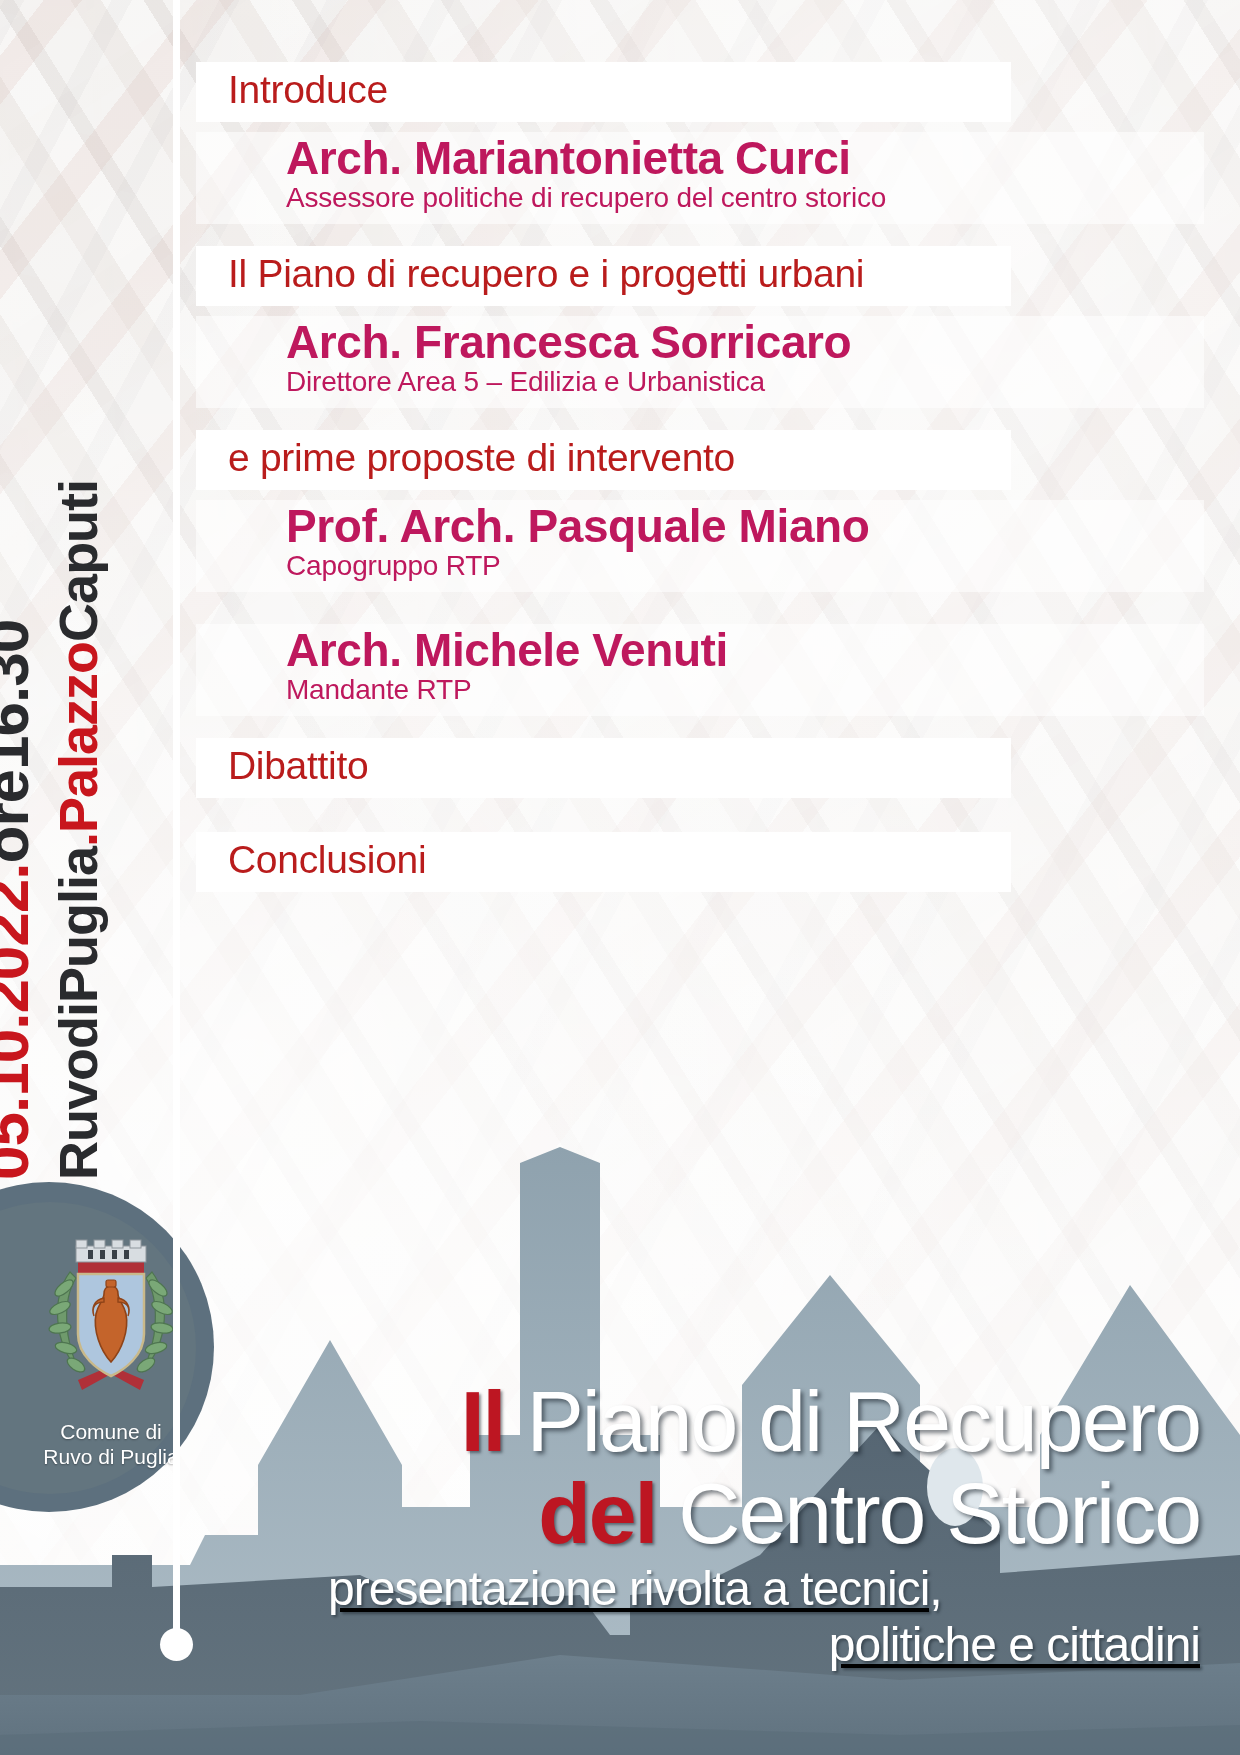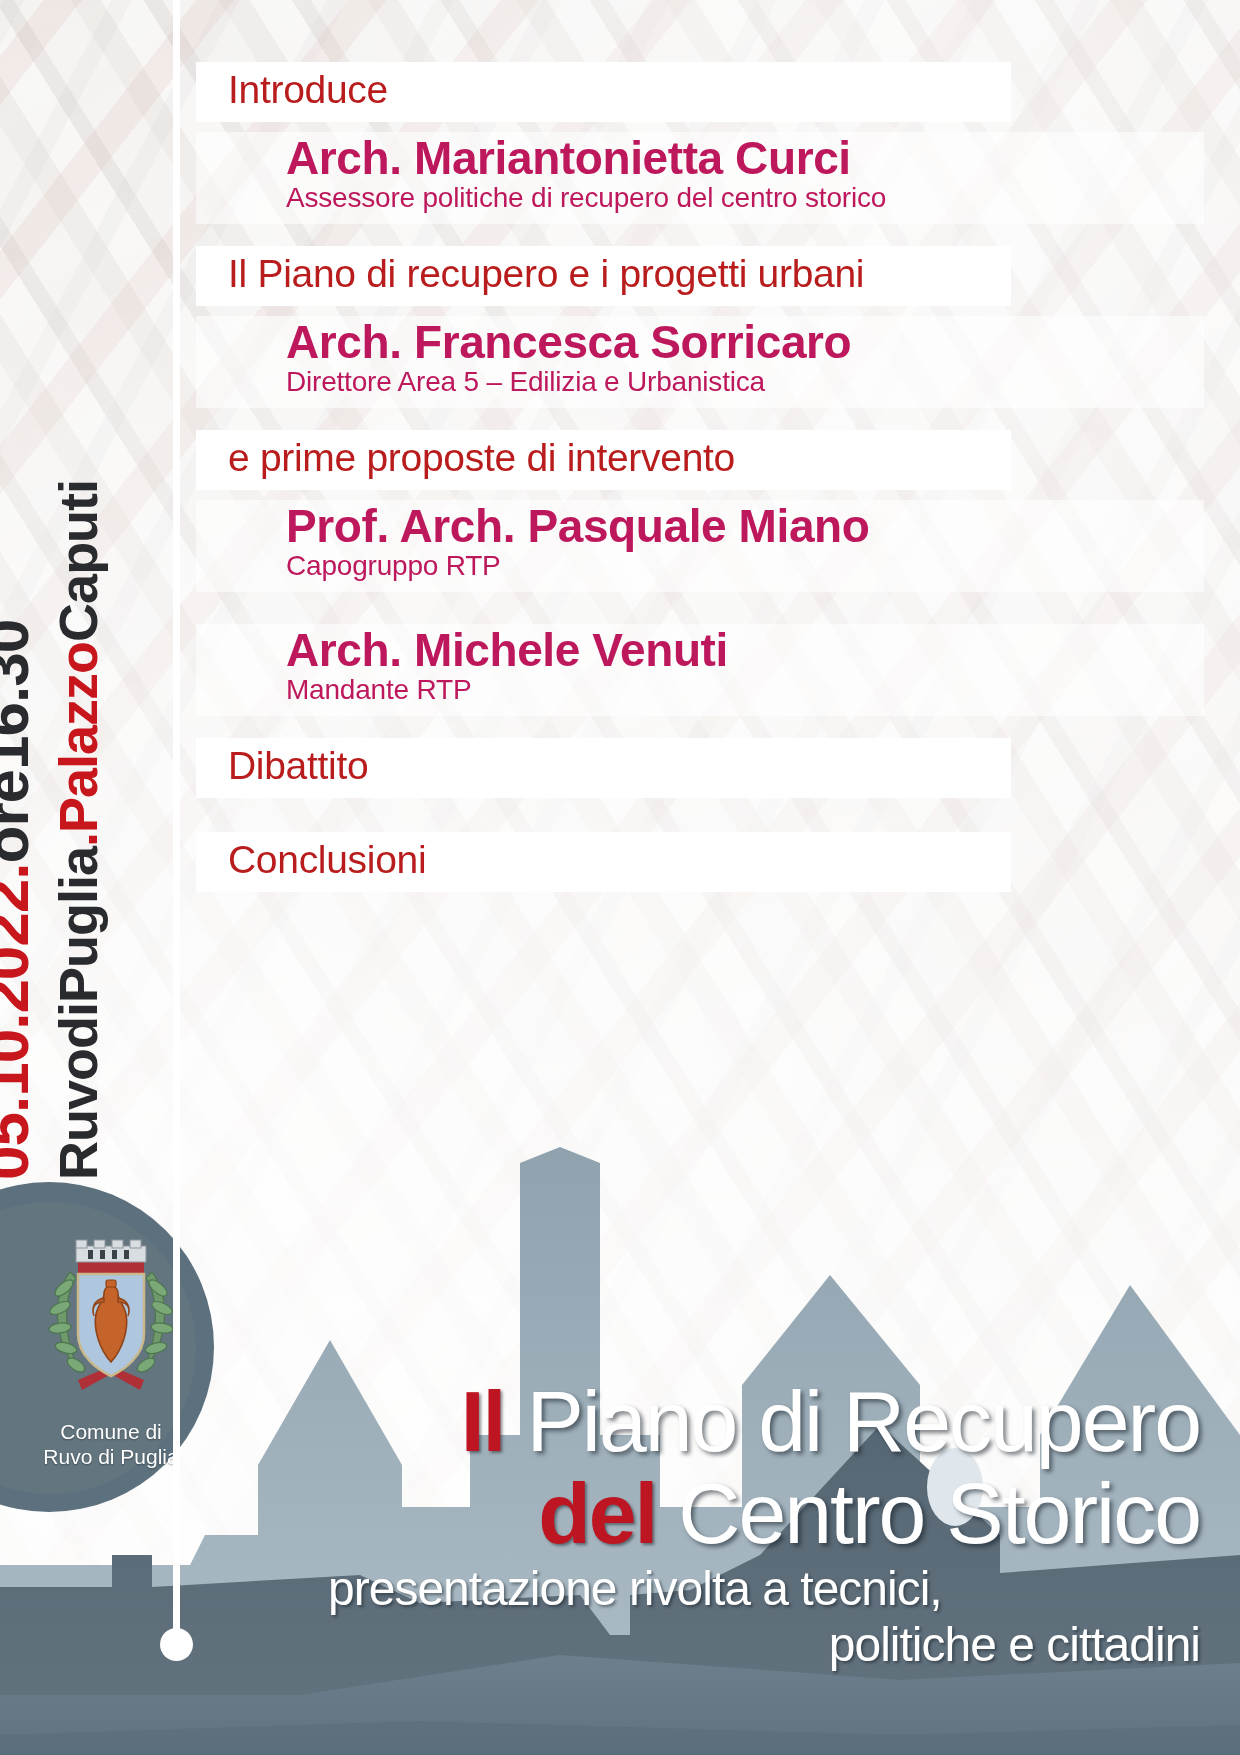--- a/index.html
+++ b/index.html
@@ -251,20 +251,21 @@
     font-weight: bold;
     text-shadow: 2px 2px 3px rgba(20,30,38,0.5);
   }
   .subtitle {
     position: absolute;
     left: 200px;
     bottom: 82px;
     width: 1000px;
     z-index: 32;
     padding-right: 36px;
+    text-decoration: underline;
   }
   .sub-line {
     font-size: 48px;
     line-height: 56px;
     color: #ffffff;
     letter-spacing: -1px;
     text-shadow: 2px 2px 3px rgba(20,30,38,0.5);
     white-space: nowrap;
   }
   .sub-line.l1 { text-align: left; padding-left: 128px; }

